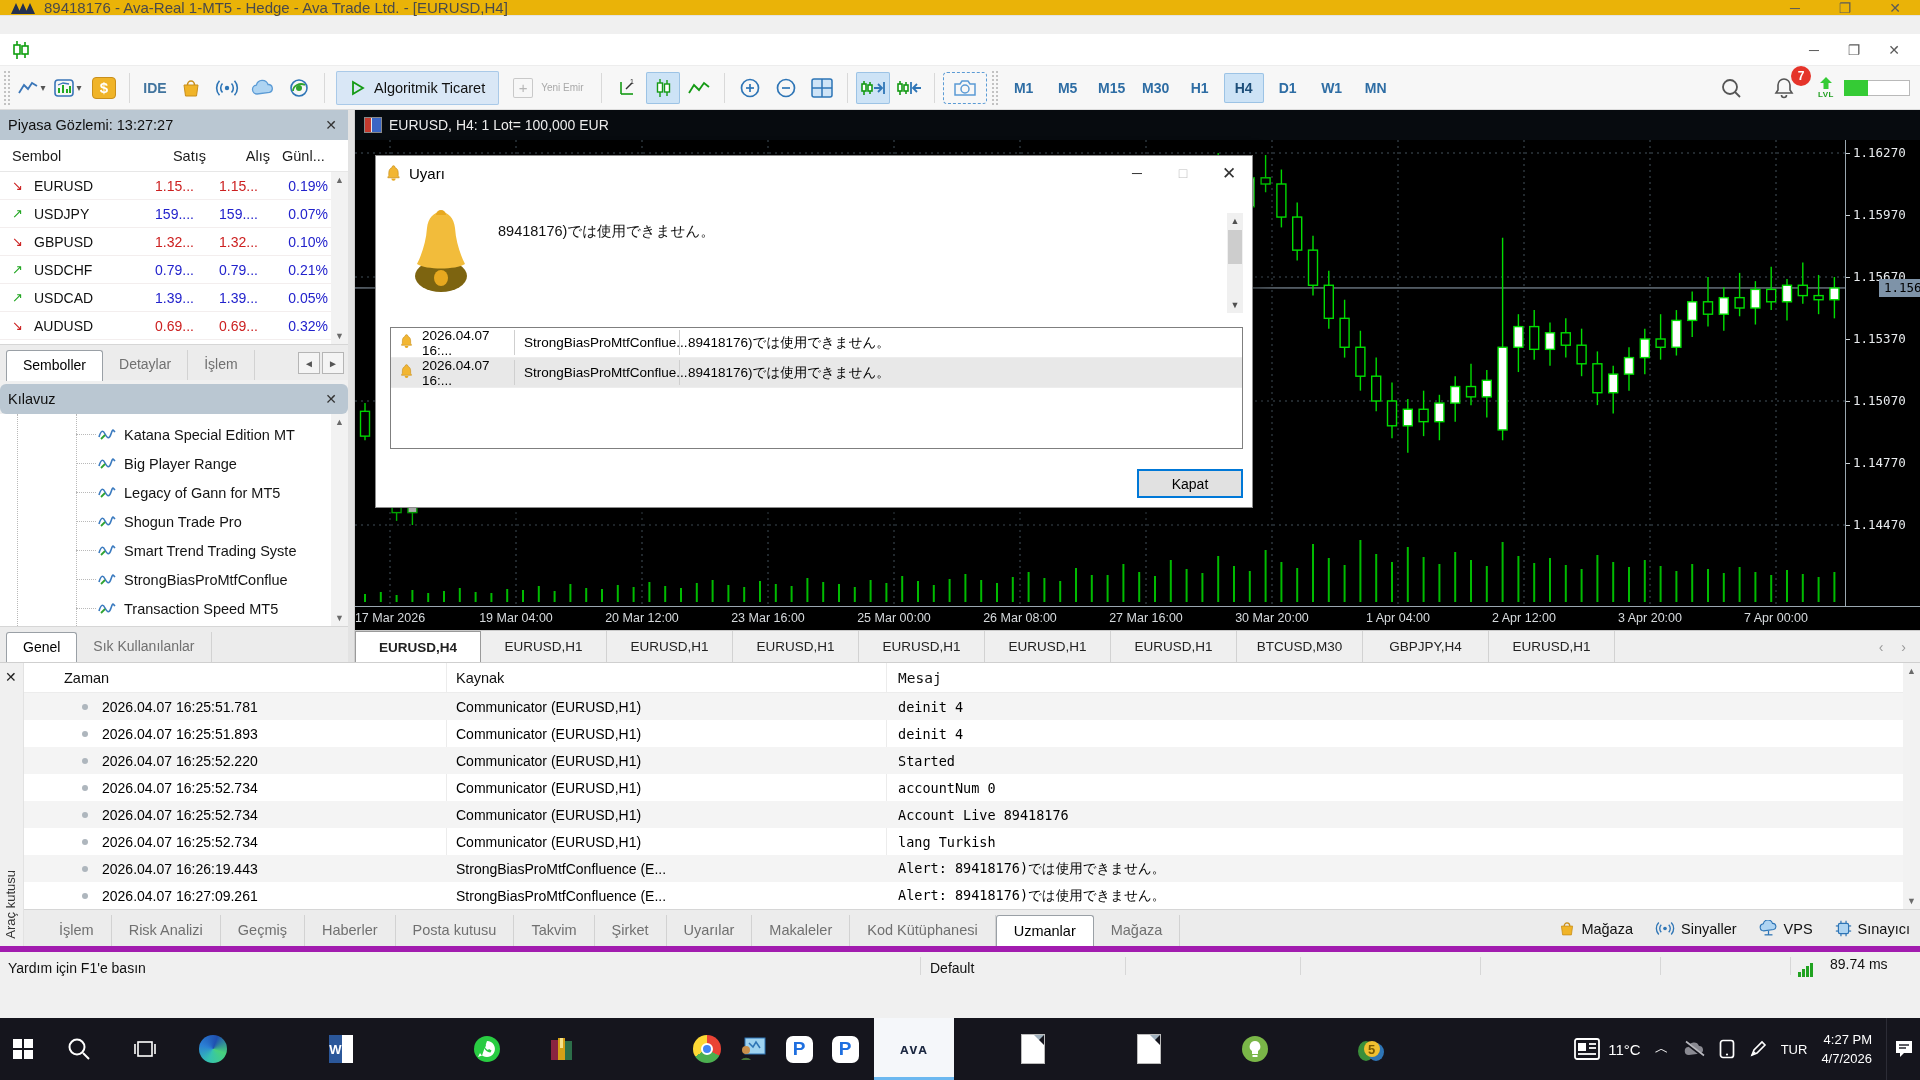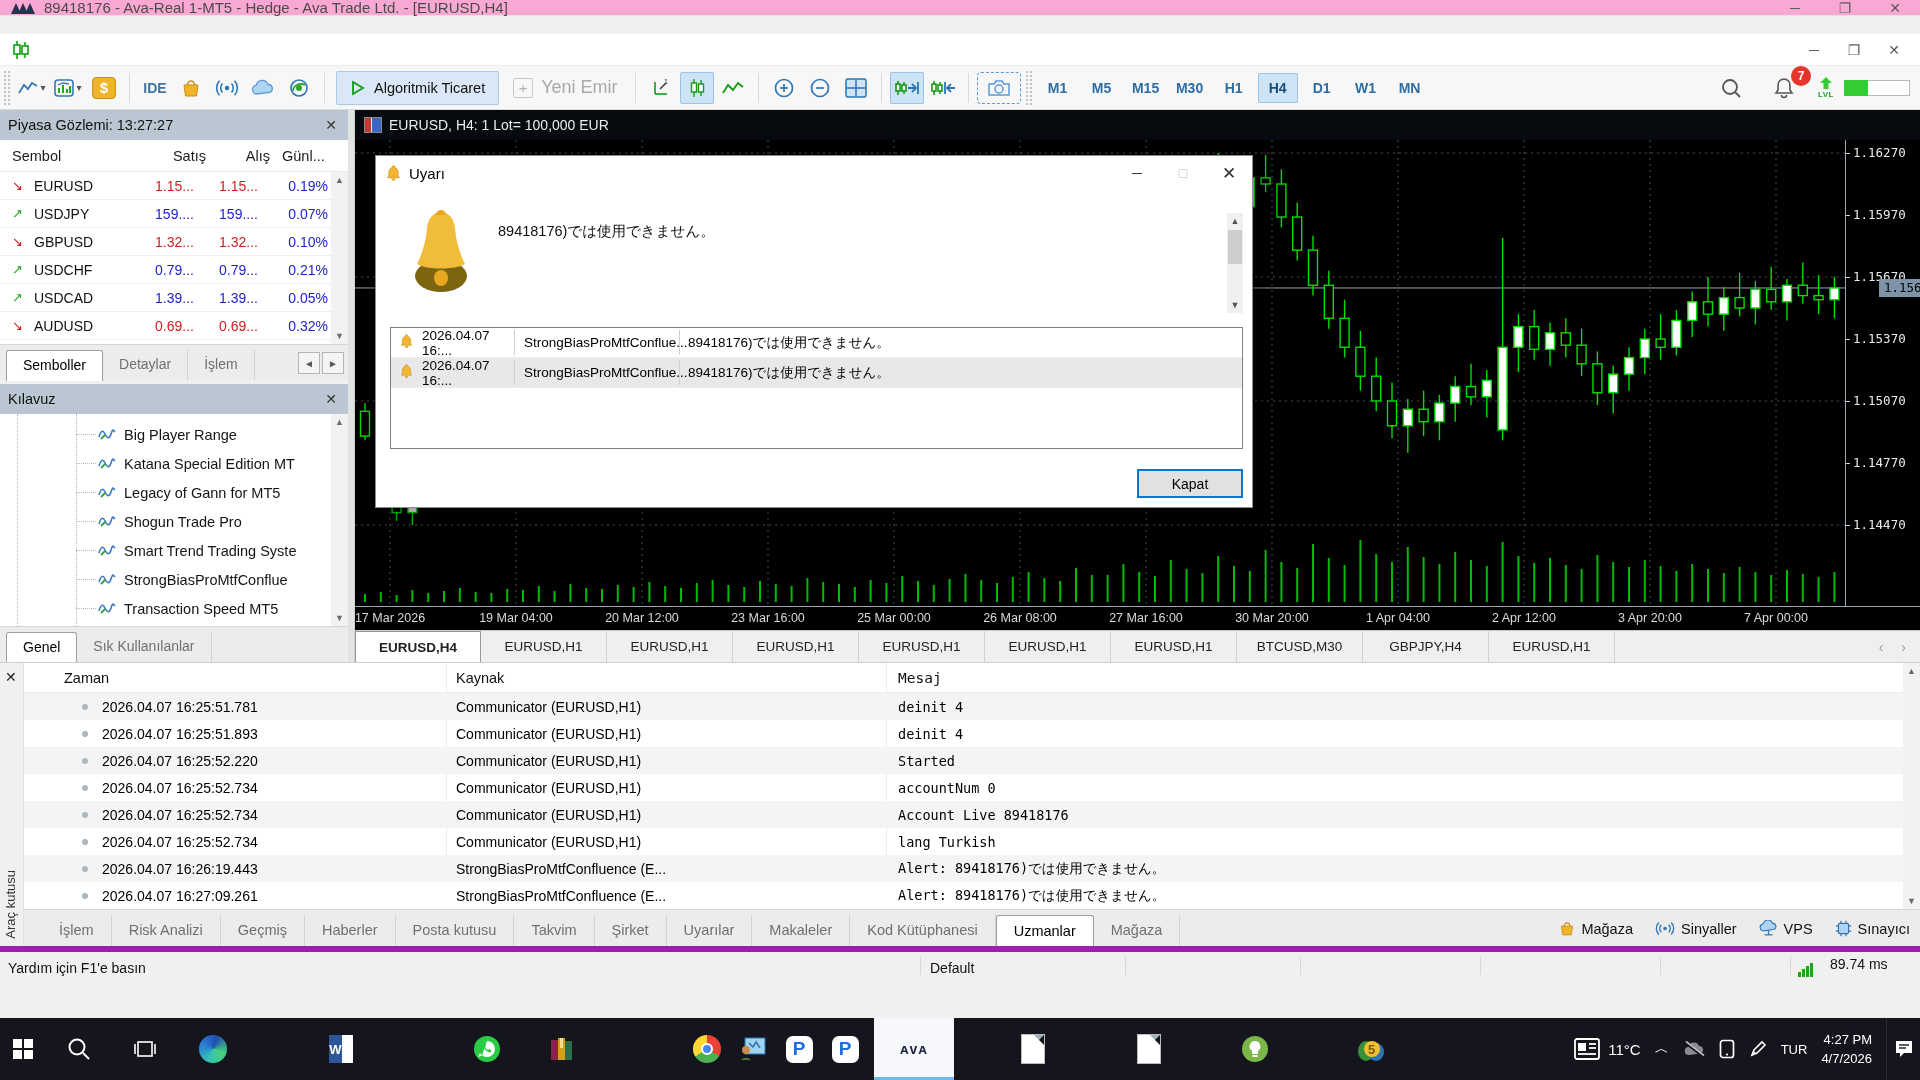--- a/index.html
+++ b/index.html
@@ -2,21 +2,21 @@
 <html><head>
 <meta charset="utf-8">
 <style>
   * { margin:0; padding:0; box-sizing:border-box; }
   html,body { width:1920px; height:1080px; overflow:hidden; font-family:"Liberation Sans","DejaVu Sans",sans-serif; }
   #app { position:relative; width:1920px; height:1080px; background:#f0f0f0; }
   .abs { position:absolute; }
   .mono { font-family:"DejaVu Sans Mono",monospace; }
 
   
-  #titlebar { left:0; top:0; width:1920px; height:16px; background:#f9a8d4; border-bottom:1px solid #e3e3e3; display:flex; align-items:center; }
+  #titlebar { left:0; top:0; width:1920px; height:16px; background:#eab308; border-bottom:1px solid #e3e3e3; display:flex; align-items:center; }
   #titlebar .title { color:#4a4a4a; font-size:15px; margin-left:8px; }
   .win-ctrl { width:50px; height:34px; display:flex; align-items:center; justify-content:center; color:#5a5a5a; font-size:14px; }
   #titlebar .ctrls { margin-left:auto; display:flex; }
 
   
   #menubar { left:0; top:34px; width:1920px; height:32px; background:#ffffff; display:flex; align-items:center; border-bottom:1px solid #ededed; }
   .menu-item { padding:0 24px; font-size:15px; color:#1b1b1b; height:32px; display:flex; align-items:center; }
   #menubar .chart-ctrls { margin-left:auto; display:flex; margin-right:6px; }
   #menubar .chart-ctrls .win-ctrl { width:40px; height:28px; }
 
@@ -25,21 +25,21 @@
   .grip { width:8px; height:36px; margin:0 3px; background-image:radial-gradient(#c2c2c2 1px, transparent 1.2px); background-size:4px 4px; }
   .tb-sep { width:1px; height:30px; background:#d9d9d9; margin:0 7px; }
   .tb-btn { height:32px; min-width:34px; display:flex; align-items:center; justify-content:center; border-radius:2px; margin:0 1px; position:relative; }
   .tb-btn.sel { background:#cde3f6; box-shadow:inset 0 0 0 1px #9cc3e5; }
   .tb-btn.dashed { box-shadow:inset 0 0 0 1px transparent; border:1.5px dashed #5b9bd5; border-radius:4px; }
   .dd { font-size:10px; color:#555; margin-left:2px; }
   #algo-btn { height:34px; background:#d9e7f6; box-shadow:inset 0 0 0 1px #a9c9e8; border-radius:2px; display:flex; align-items:center; padding:0 14px; margin:0 4px; }
   #algo-btn span.lbl { font-size:14.5px; color:#111; margin-left:8px; }
   #neworder-btn { height:34px; display:flex; align-items:center; padding:0 10px; color:#a9a9a9; }
   #neworder-btn .plus { width:20px; height:20px; box-shadow:inset 0 0 0 1px #c9c9c9; border-radius:2px; display:flex; align-items:center; justify-content:center; color:#b5b5b5; font-size:15px; margin-right:8px; }
-  #neworder-btn .lbl { font-size:18px; }
+  #neworder-btn .lbl { font-size:10px; }
   .tf { min-width:40px; height:30px; display:flex; align-items:center; justify-content:center; color:#2e6da4; font-weight:bold; font-size:14px; border-radius:2px; margin:0 2px; }
   .tf.sel { background:#cde3f6; box-shadow:inset 0 0 0 1px #9cc3e5; color:#1d4e79; }
   #tb-right { margin-left:auto; display:flex; align-items:center; margin-right:10px; }
   #bell-badge { position:absolute; top:-6px; right:-10px; background:#e5342a; color:#fff; font-size:12px; font-weight:bold; width:20px; height:20px; border-radius:50%; display:flex; align-items:center; justify-content:center; }
   #lvl-progress { width:66px; height:16px; background:#fff; box-shadow:inset 0 0 0 1px #b9b9b9; margin-left:10px; }
   #lvl-progress .fill { height:100%; width:36%; background:#35cb35; }
   #lvl-wrap { display:flex; flex-direction:column; align-items:center; margin-left:16px; }
   #lvl-wrap .lvl-txt { font-size:8px; color:#1f9e1f; font-weight:bold; letter-spacing:.5px; }
 
   
@@ -56,21 +56,21 @@
   #mw-head-row { display:flex; align-items:center; height:32px; font-size:14.5px; color:#1b1b1b; padding-left:12px; border-bottom:1px solid #e7e7e7; }
   #mw-head-row .c0 { flex:1; } #mw-head-row .c1 { width:60px; text-align:right; } #mw-head-row .c2 { width:64px; text-align:right; } #mw-head-row .c3 { width:70px; text-align:left; padding-left:12px; margin-right:8px; }
   .vscroll { position:absolute; right:0; width:17px; background:#f2f2f2; }
   .vscroll .sarr { position:absolute; left:0; width:17px; height:16px; display:flex; align-items:center; justify-content:center; font-size:9px; color:#6a6a6a; background:#f2f2f2; }
   .bottom-tabs { display:flex; align-items:flex-end; height:36px; background:#ececec; border-top:1px solid #d6d6d6; padding-left:6px; font-size:14px; }
   .btab { padding:6px 16px 8px; color:#707070; border-right:1px solid #d2d2d2; }
   .btab.active { background:#fff; color:#000; border:1px solid #9aa0a6; border-bottom:none; border-radius:3px 3px 0 0; position:relative; top:1px; }
   #mw-tabs { left:0; top:344px; width:348px; }
   .tab-arrows { margin-left:auto; display:flex; margin-right:4px; margin-bottom:6px; }
   .tab-arrows .ta { width:22px; height:22px; box-shadow:inset 0 0 0 1px #b5b5b5; background:#f4f4f4; color:#555; display:flex; align-items:center; justify-content:center; font-size:10px; margin-left:2px; }
-  #nav-header { left:0; top:384px; width:348px; }
+  #nav-header { left:0; top:384px; width:348px;border-radius:6px; }
   #nav-tree { left:0; top:414px; width:348px; height:212px; background:#fff; overflow:hidden; }
   .tree-guide { position:absolute; top:0; bottom:0; width:0; border-left:1px dotted #b9b9b9; }
   .nav-item { display:flex; align-items:center; height:29px; font-size:14.5px; color:#141414; }
   .nav-item .conn { width:20px; border-top:1px dotted #b9b9b9; margin-left:76px; }
   .nav-item .nicon { width:20px; height:16px; margin:0 6px 0 2px; }
   #nav-tabs { left:0; top:626px; width:348px; height:36px; }
   #panel-splitter { left:348px; top:110px; width:7px; height:552px; background:#e3e3e3; border-right:1px solid #cfcfcf; }
 
   
   #chart-header { left:355px; top:110px; width:1565px; height:30px; background:#070b0f; display:flex; align-items:center; color:#ececec; font-size:14px; }
@@ -445,29 +445,29 @@
   <div id="nav-tree" class="abs">
     <div class="tree-guide" style="left:17px"></div>
     <div class="tree-guide" style="left:76px"></div>
     <div id="nav-items" style="padding-top:6px">
         <div class="nav-item">
           <span class="conn"></span>
           <span class="nicon"><svg width="18" height="14" viewBox="0 0 18 14">
               <path d="M1 10 C3 3,5 3,7 7 S11 13,13 7 15 3,17 5" stroke="#3a7abf" fill="none" stroke-width="1.6"></path>
               <path d="M3 12 l4-4" stroke="#2fa32f" stroke-width="1.8"></path>
             </svg></span>
-          <span>Big Player Range</span>
+          <span>Katana Special Edition MT</span>
         </div>
         <div class="nav-item">
           <span class="conn"></span>
           <span class="nicon"><svg width="18" height="14" viewBox="0 0 18 14">
               <path d="M1 10 C3 3,5 3,7 7 S11 13,13 7 15 3,17 5" stroke="#3a7abf" fill="none" stroke-width="1.6"></path>
               <path d="M3 12 l4-4" stroke="#2fa32f" stroke-width="1.8"></path>
             </svg></span>
-          <span>Katana Special Edition MT</span>
+          <span>Big Player Range</span>
         </div>
         <div class="nav-item">
           <span class="conn"></span>
           <span class="nicon"><svg width="18" height="14" viewBox="0 0 18 14">
               <path d="M1 10 C3 3,5 3,7 7 S11 13,13 7 15 3,17 5" stroke="#3a7abf" fill="none" stroke-width="1.6"></path>
               <path d="M3 12 l4-4" stroke="#2fa32f" stroke-width="1.8"></path>
             </svg></span>
           <span>Legacy of Gann for MT5</span>
         </div>
         <div class="nav-item">

